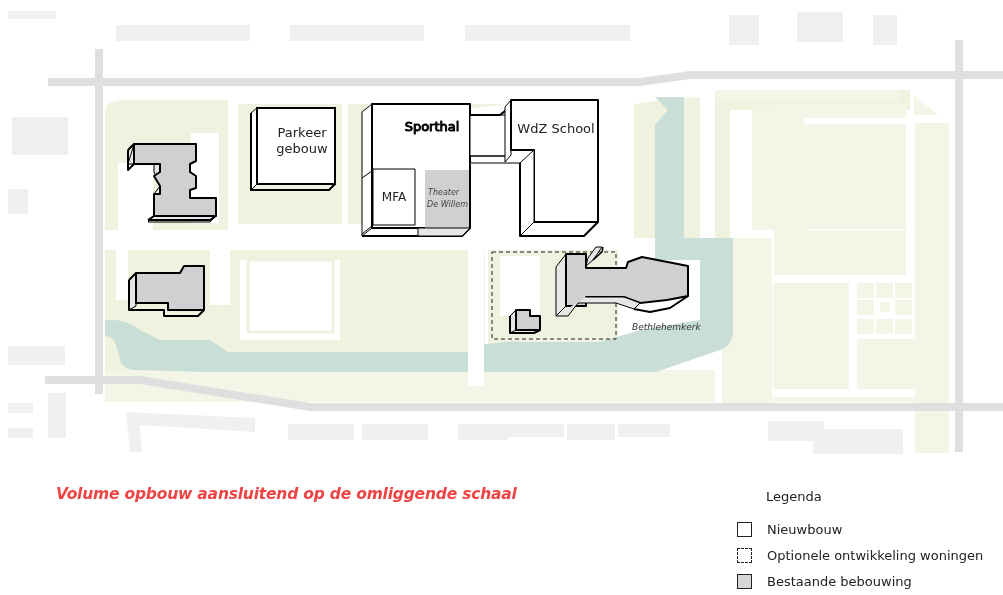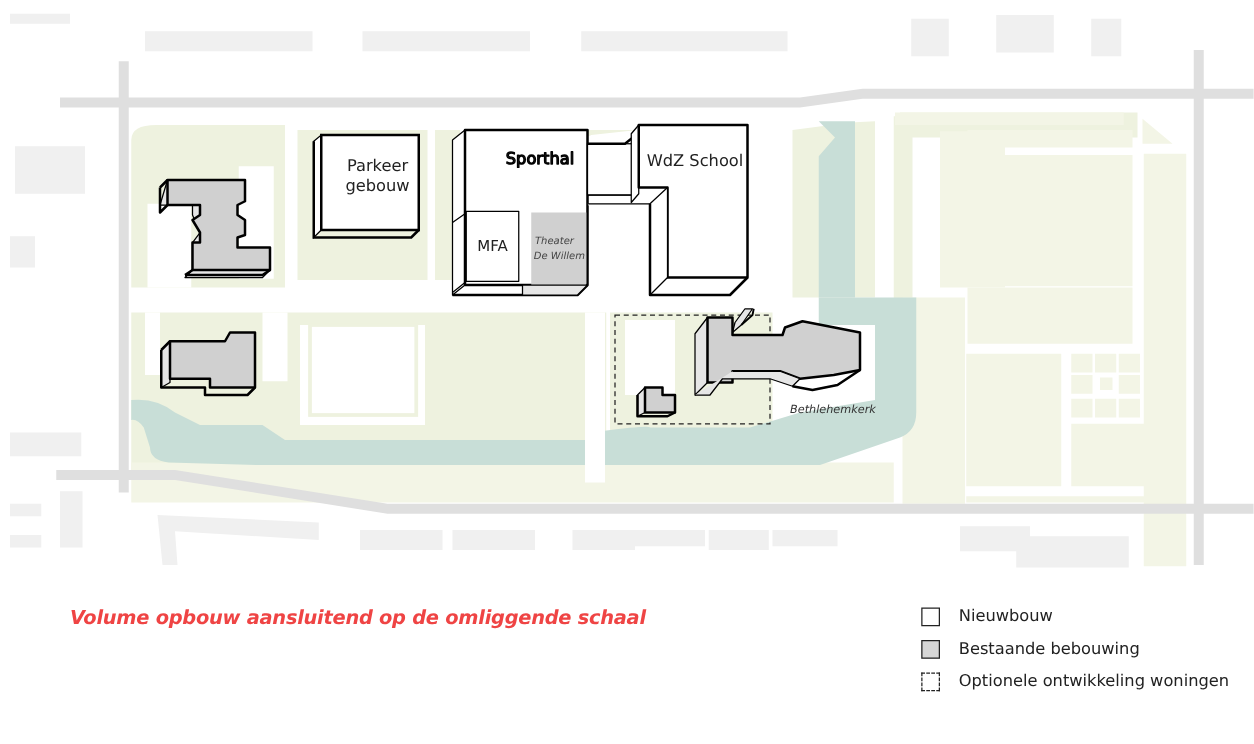--- a/index.html
+++ b/index.html
@@ -8,21 +8,21 @@
     .bldg-label { font-family: "DejaVu Sans", sans-serif; font-size: 13px; fill: #222; }
     .bldg-label-it { font-family: "DejaVu Sans", sans-serif; font-size: 8px; fill: #444; font-style: italic; }
     .church-label { font-family: "DejaVu Sans", sans-serif; font-size: 9px; fill: #333; font-style: italic; }
     .caption {
       position: absolute; left: 56px; top: 485px;
       font-family: "DejaVu Sans", sans-serif; font-size: 15.5px; font-weight: bold; font-style: italic;
       color: #ef4444; letter-spacing: -0.2px;
     }
     .legend { position: absolute; left: 736px; top: 486px; font-family: "DejaVu Sans", sans-serif; font-size: 13px; color: #222; }
     .legend-title { margin-left: 30px; height: 25px; line-height: 22px; }
-    .legend-row { display: flex; align-items: flex-start; height: 26px; }
+    .legend-row { display: flex; align-items: flex-end; height: 26px; }
     .swatch { width: 15px; height: 15px; box-sizing: border-box; margin-right: 15px; margin-left: 1px; }
     .swatch.new { border: 1px solid #222; background: #fff; }
     .swatch.existing { border: 1px solid #222; background: #d6d6d6; }
     .swatch.optional { border: 1px dashed #222; background: #fff; }
   </style>
 </head>
 <body>
 
 <svg id="map" viewBox="0 0 1003 460" width="1003" height="460" xmlns="http://www.w3.org/2000/svg">
 
@@ -174,25 +174,26 @@
     <path d="M586,297 L624,297 L640,303 L634,309 L616,303 L578,303 L568,316 L556,316" fill="#e6e6e6" stroke-width="1"></path>
     <path d="M634,309 L650,312 L670,308 L688,296" fill="none" stroke-width="2"></path>
     <path d="M593,260 L602,252 L603,247" fill="none" stroke-width="1.5"></path>
     <text class="church-label" x="632" y="330" stroke="none">Bethlehemkerk</text>
   </g>
 </svg>
 
 <div class="caption">Volume opbouw aansluitend op de omliggende schaal</div>
 
 <div class="legend">
+  <div class="legend-title">Legenda</div>
   <div class="legend-row">
     <div class="swatch new"></div>
     <span>Nieuwbouw</span>
   </div>
   <div class="legend-row">
+    <div class="swatch optional"></div>
+    <span>Optionele ontwikkeling woningen</span>
+  </div>
+  <div class="legend-row">
     <div class="swatch existing"></div>
     <span>Bestaande bebouwing</span>
-  </div>
-  <div class="legend-row">
-    <div class="swatch optional"></div>
-    <span>Optionele ontwikkeling woningen</span>
   </div>
 </div>
 
 </body></html>

